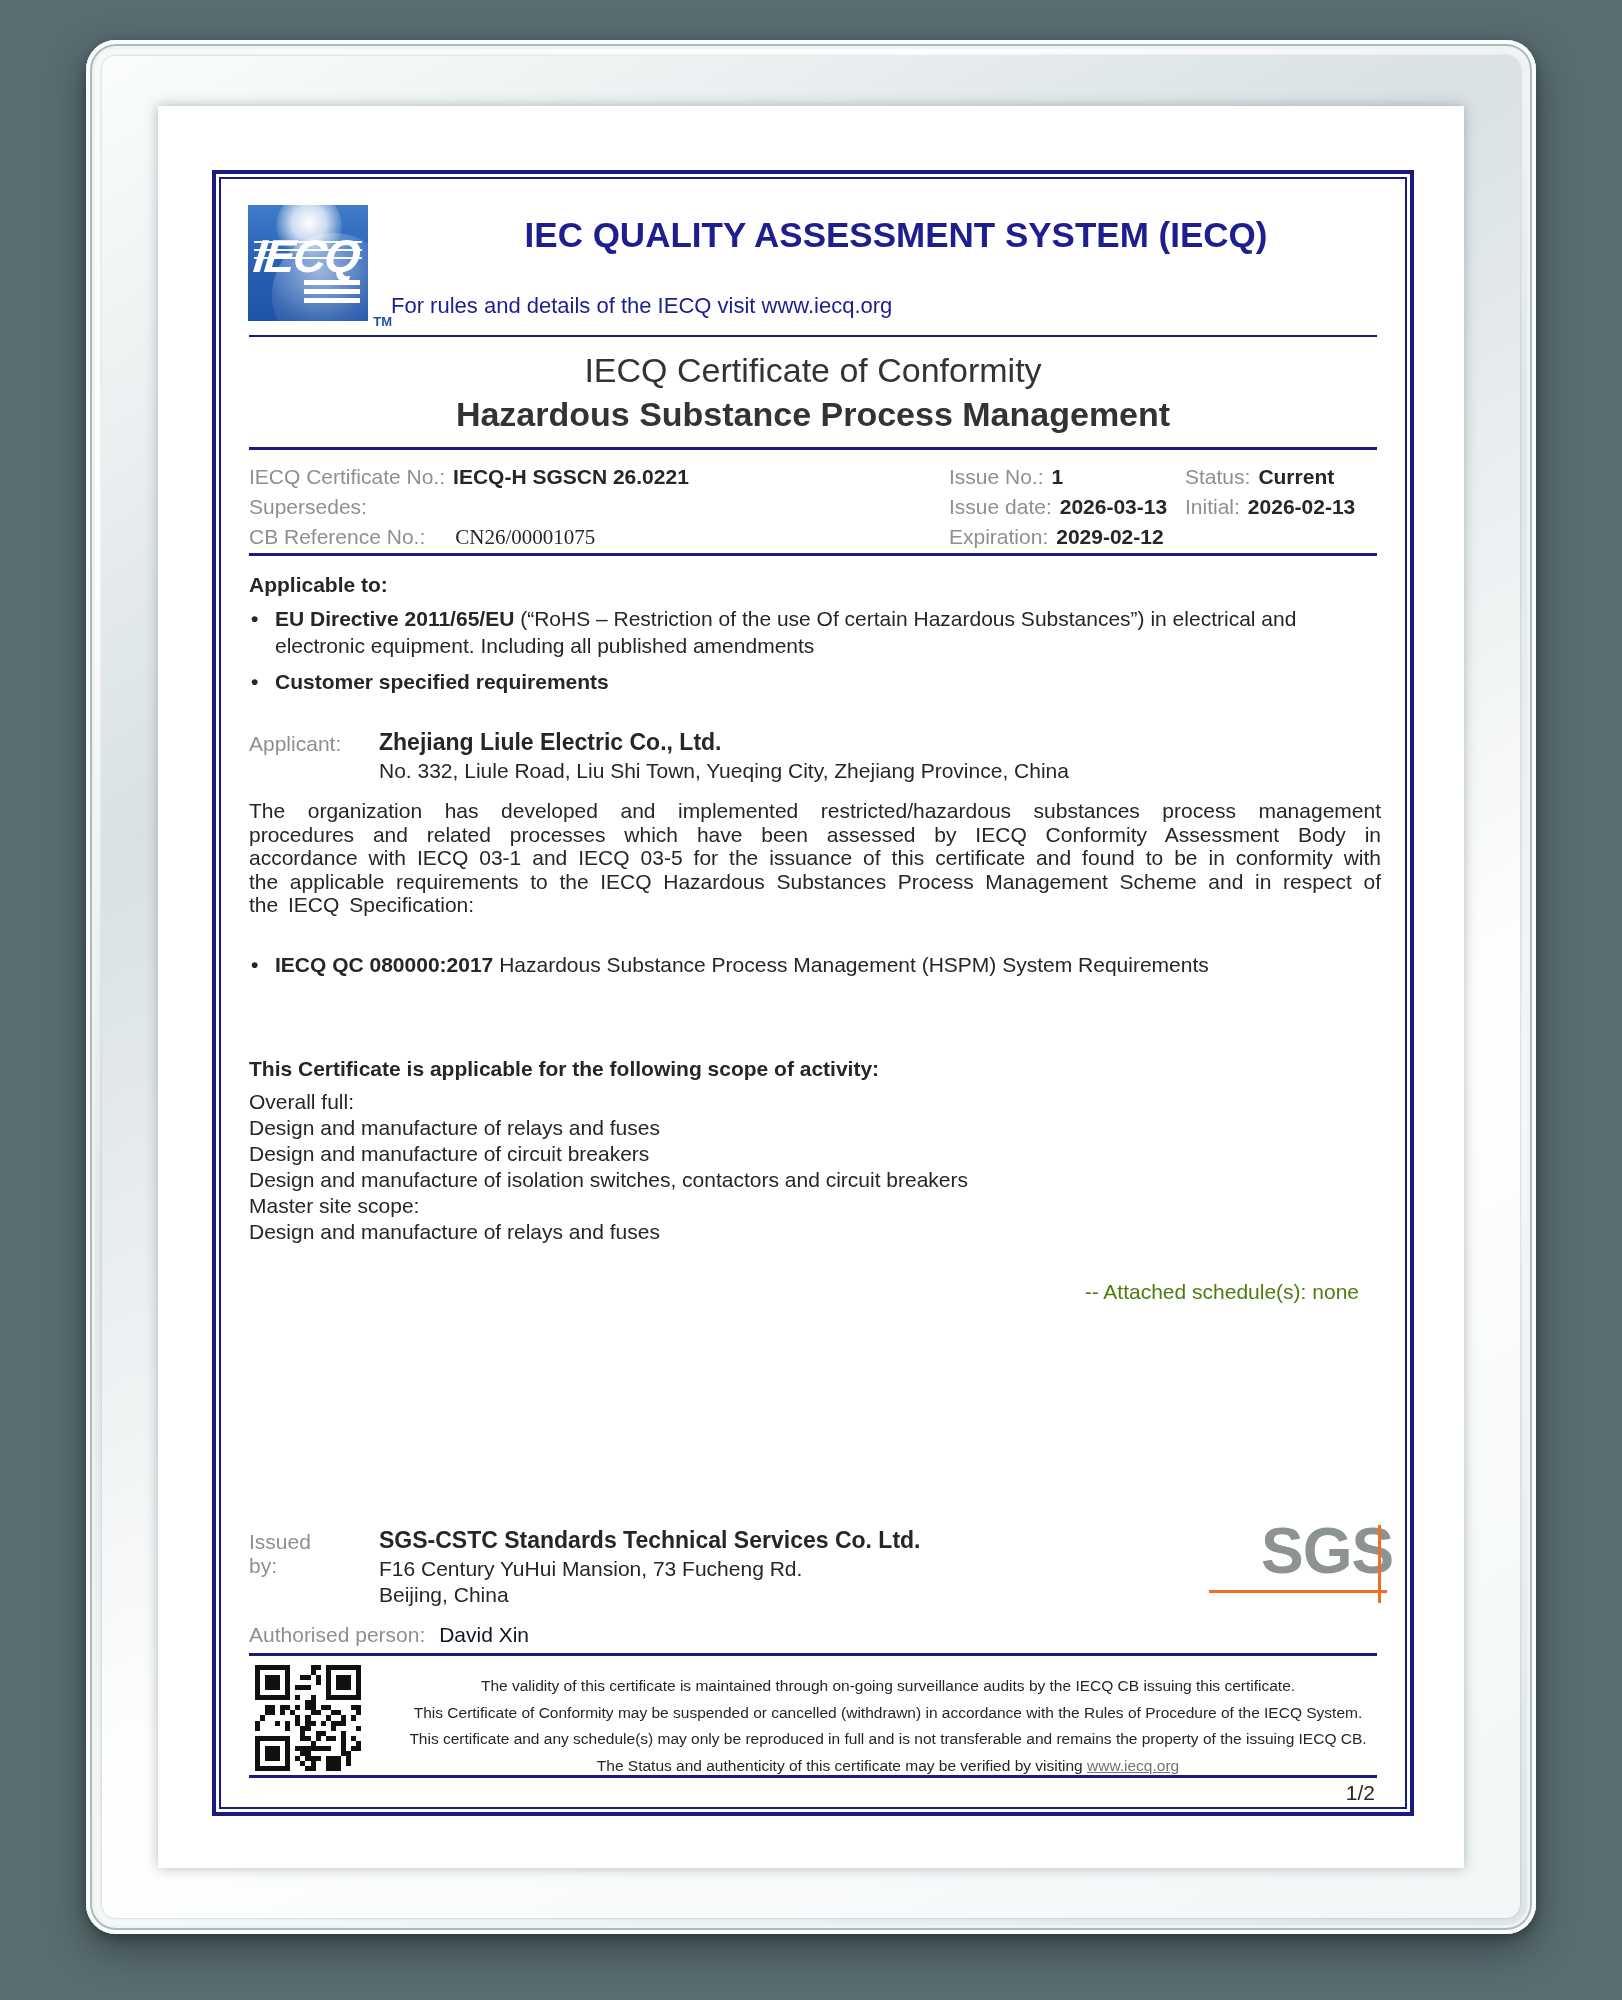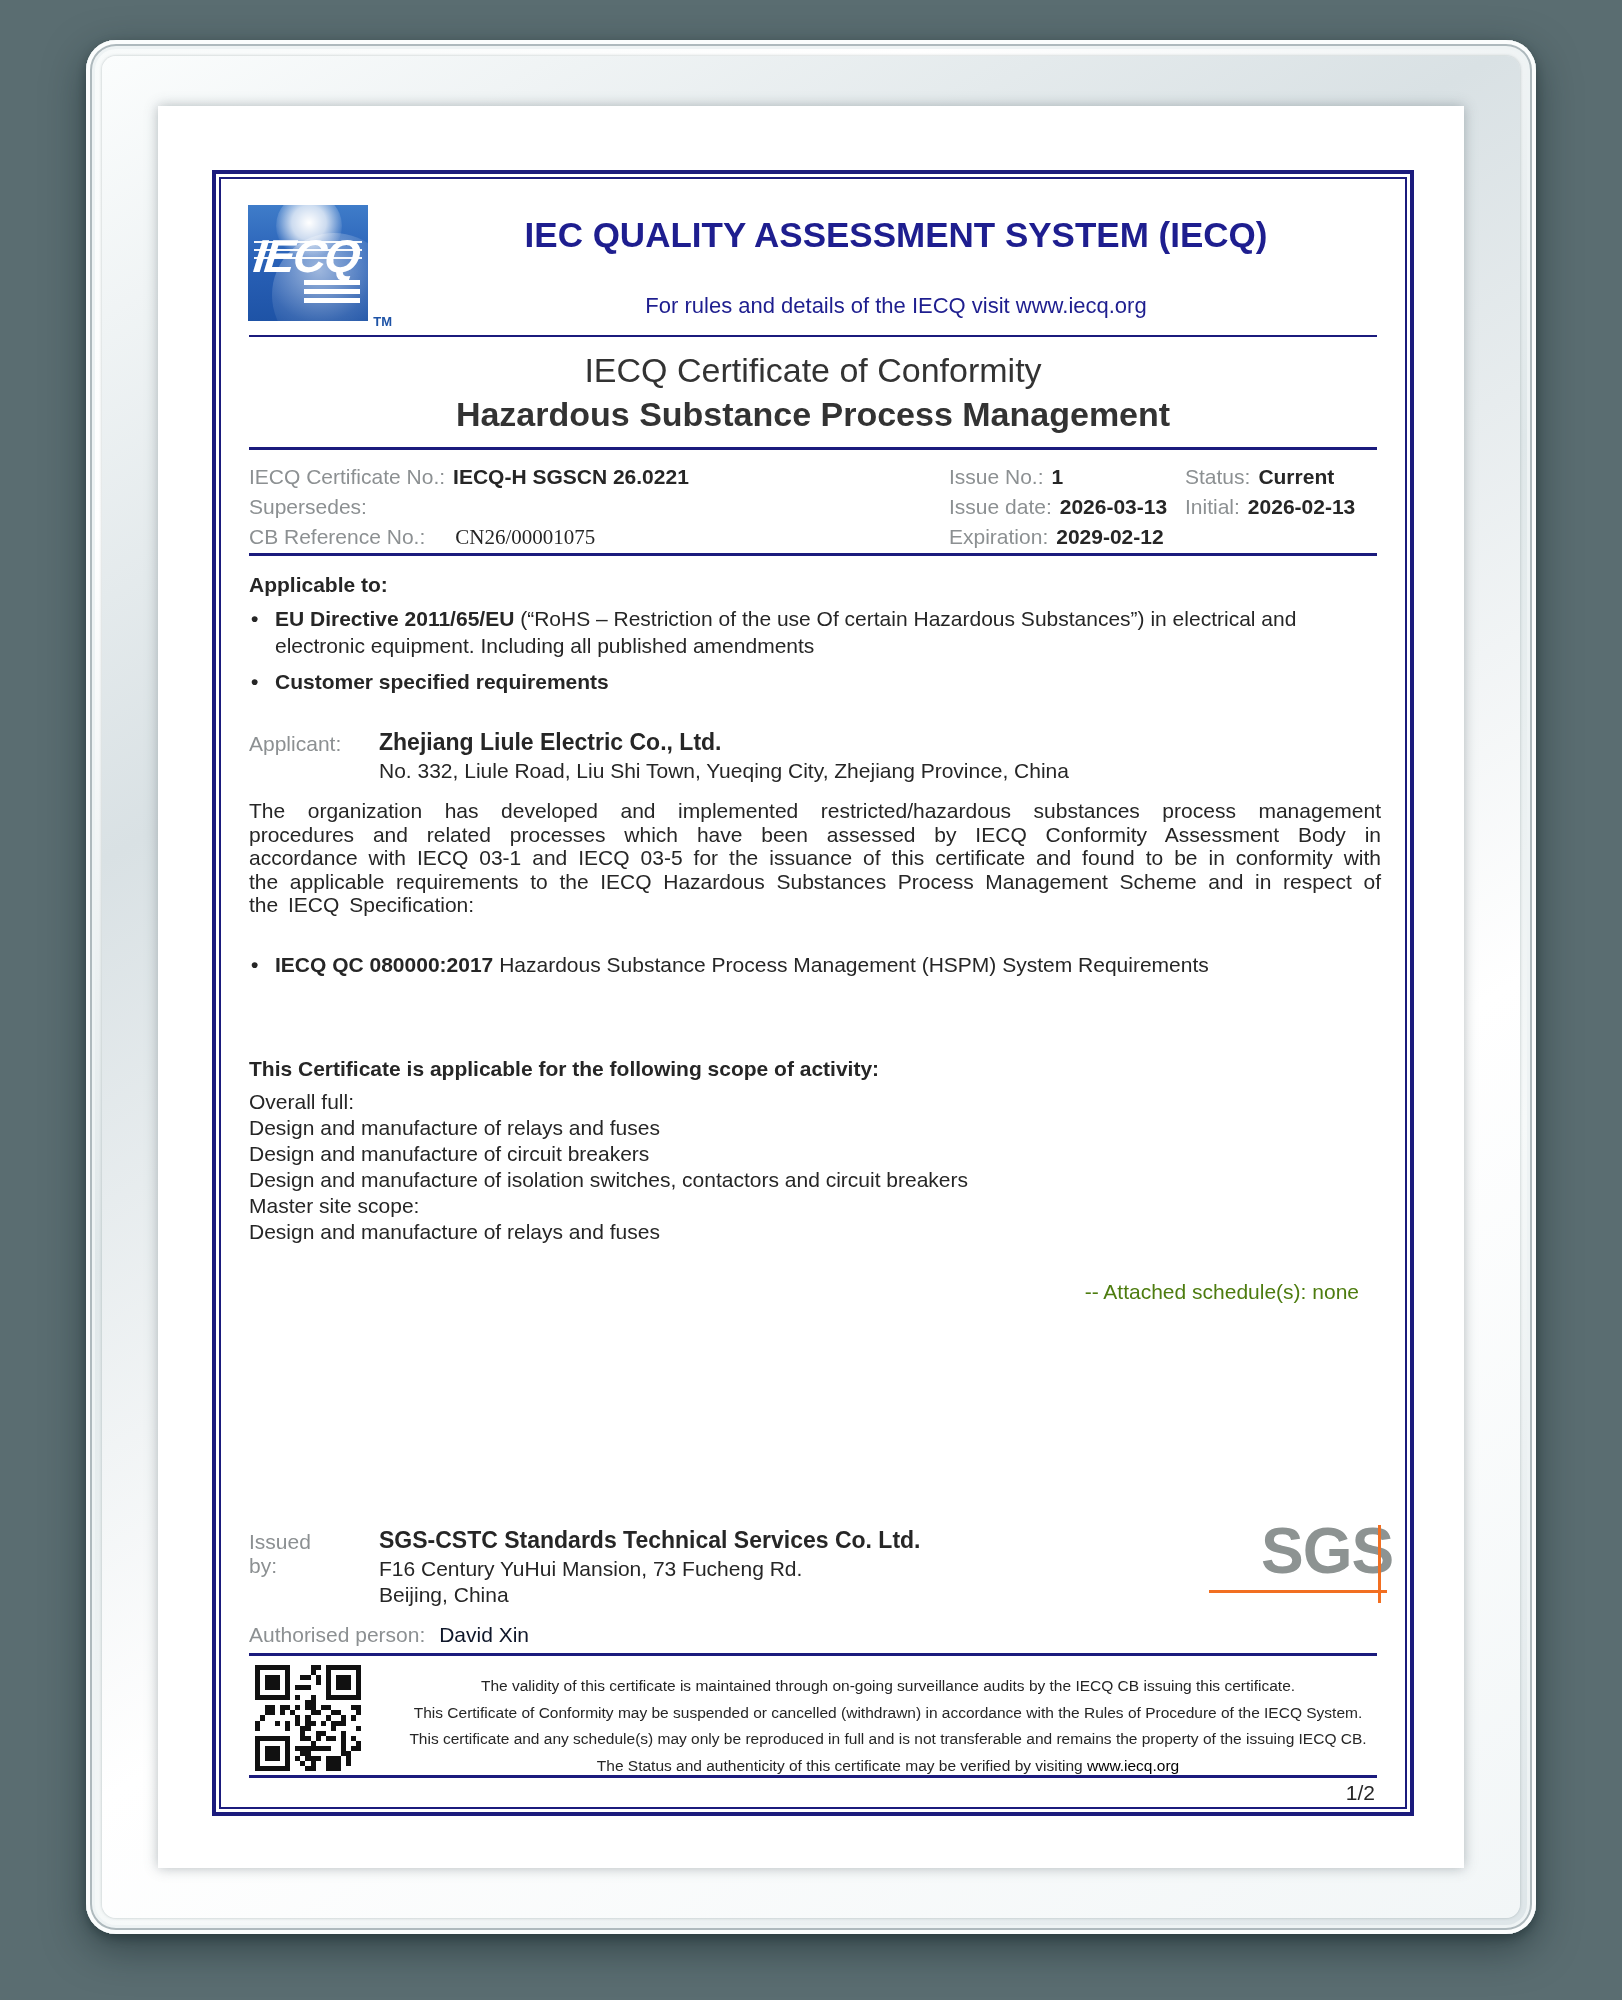--- a/index.html
+++ b/index.html
@@ -42,21 +42,21 @@
     font-size:46px; letter-spacing:-2px; color:#fff; transform:skewX(-6deg); }
   .hl { position:absolute; left:6px; right:6px; height:2px; background:rgba(255,255,255,.95); }
   .hl1 { top:36px; } .hl2 { top:44px; } .hl3 { top:52px; }
   .bar { position:absolute; left:56px; right:8px; height:5px; background:#fff; }
   .b1 { bottom:36px; } .b2 { bottom:27px; } .b3 { bottom:18px; }
   .iecq-tm { position:absolute; right:-24px; bottom:-8px; font-size:13px; font-weight:bold; color:#1e53a6; }
 
   
   .hdr-title { position:absolute; left:170px; right:4px; top:36px; text-align:center;
     font-size:35px; font-weight:bold; color:#1e1e8f; }
-  .hdr-sub { position:absolute; left:170px; right:4px; top:114px; text-align:center;
+  .hdr-sub { position:absolute; left:170px; right:4px; top:114px; 
     font-size:22px; color:#1e1e8f; }
   .ct1 { position:absolute; left:0; right:0; top:172px; text-align:center; font-size:34px; font-weight:normal; color:#333; }
   .ct2 { position:absolute; left:0; right:0; top:216px; text-align:center; font-size:34px; font-weight:bold; color:#333; }
 
   
   .info { position:absolute; left:28px; right:28px; top:283px; font-size:21px; color:#262626; }
   .icol-l { position:absolute; left:0; top:0; }
   .icol-r { position:absolute; left:700px; top:0; right:0; }
   .irow { position:relative; height:30px; line-height:30px; white-space:nowrap; }
   .lbl { color:#8c9092; }
@@ -96,21 +96,21 @@
   .sgs-h { position:absolute; left:0; top:73px; width:178px; height:3px; background:#f26f21; }
   .sgs-v { position:absolute; left:169px; top:8px; width:3px; height:78px; background:#f26f21; }
 
   .auth { position:absolute; left:28px; top:1444px; font-size:21px; }
   .auth .val { color:#0f172a; margin-left:8px; }
 
   
   .qr { position:absolute; left:34px; top:1486px; width:106px; height:106px; }
   .fine { position:absolute; left:180px; right:30px; top:1494px; text-align:center;
     font-size:15.5px; line-height:26.5px; color:#262626; }
-  .link { color:#000000; }
+  .link { color:#737373;text-decoration:underline; }
   .pagenum { position:absolute; right:30px; top:1602px; font-size:21px; color:#262626; }
 </style>
 </head>
 <body>
 
 <div class="stage">
   <div class="frame">
     <div class="frame-inner"></div>
   </div>
   <div class="paper"></div>

